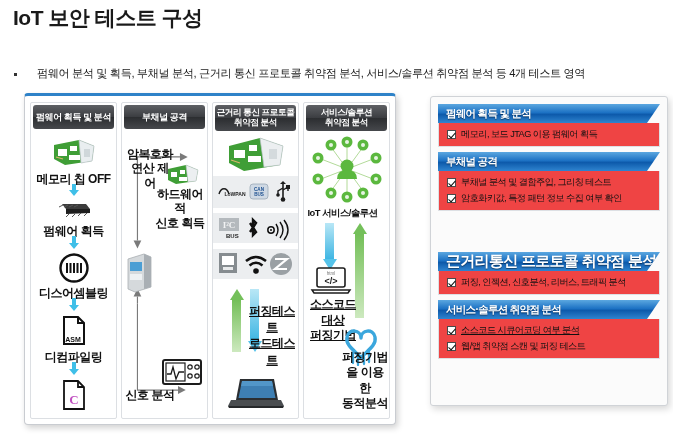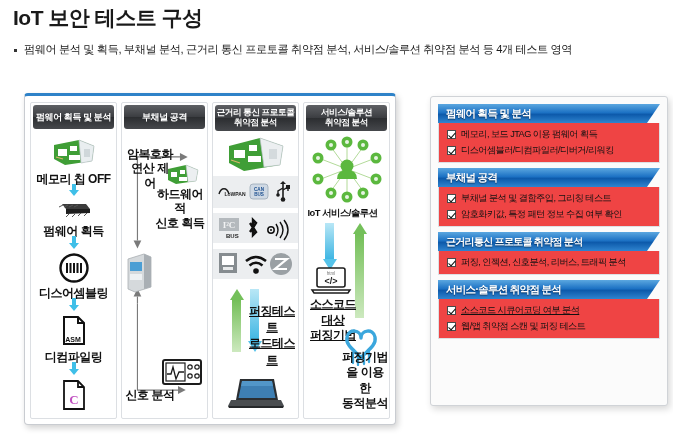--- a/index.html
+++ b/index.html
@@ -11,22 +11,22 @@
     position: relative;
   }
 
   
   .page-title {
     position: absolute; left: 13px; top: 4px;
     font-size: 21px; font-weight: bold; color: #1a1a1a;
     letter-spacing: -0.5px;
   }
   .bullet-row {
-    position: absolute; left: 14px; top: 42px;
-    display: flex; align-items: flex-start; gap: 7px;
+    position: absolute; left: 14px; top: 66px;
+    display: flex; align-items: flex-start; gap: 20px;
     width: 650px;
   }
   .bullet-dot {
     width: 3px; height: 3px; background: #333; margin-top: 7px; flex: 0 0 auto;
   }
   .bullet-text {
     font-size: 11.2px; color: #1a1a1a; letter-spacing: -0.4px; line-height: 1.3;
   }
 
   
@@ -100,21 +100,21 @@
   .ribbon {
     position: relative; height: 19px;
     background: linear-gradient(180deg,#5ba7e0 0%,#1d72c4 45%,#0d5aab 55%,#2f84cf 100%);
     color: #fff; font-size: 10.5px; font-weight: bold;
     display: flex; align-items: center;
     padding-left: 8px; letter-spacing: -0.7px;
     clip-path: polygon(0 0, 100% 0, calc(100% - 13px) 100%, 0 100%);
     text-shadow: 0 1px 1px rgba(0,0,0,0.45);
     z-index: 2;
   }
-  .ribbon.small { font-size: 10px; }
+  .ribbon.small { font-size: 15px; margin-top: 36px; }
   .sec-body {
     background: #ef4444; border: 1px solid #dde0e4; border-top: none;
     padding: 5px 6px 5px 8px;
     display: flex; flex-direction: column; gap: 3px;
   }
   .chk-row { display: flex; align-items: center; gap: 5px; }
   .chk {
     width: 9px; height: 9px; border: 1px solid #4a4a4a; background:#fff;
     position: relative; flex: 0 0 auto;
   }
@@ -441,24 +441,20 @@
 <div class="right-card">
 
   <div class="sec">
     <div class="ribbon">펌웨어 획득 및 분석</div>
 
     <div class="sec-body">
       <div class="chk-row">
         <span class="chk"></span>
         <span class="chk-txt">메모리, 보드 JTAG 이용 펌웨어 획득</span>
       </div>
-      <div class="chk-row">
-        <span class="chk"></span>
-        <span class="chk-txt">디스어셈블러/디컴파일러/디버거/리워킹</span>
-      </div>
     </div>
   </div>
 
   <div class="sec">
     <div class="ribbon">부채널 공격</div>
     <div class="sec-body">
       <div class="chk-row">
         <span class="chk"></span>
         <span class="chk-txt">부채널 분석 및 결함주입, 그리칭 테스트</span>
       </div>

